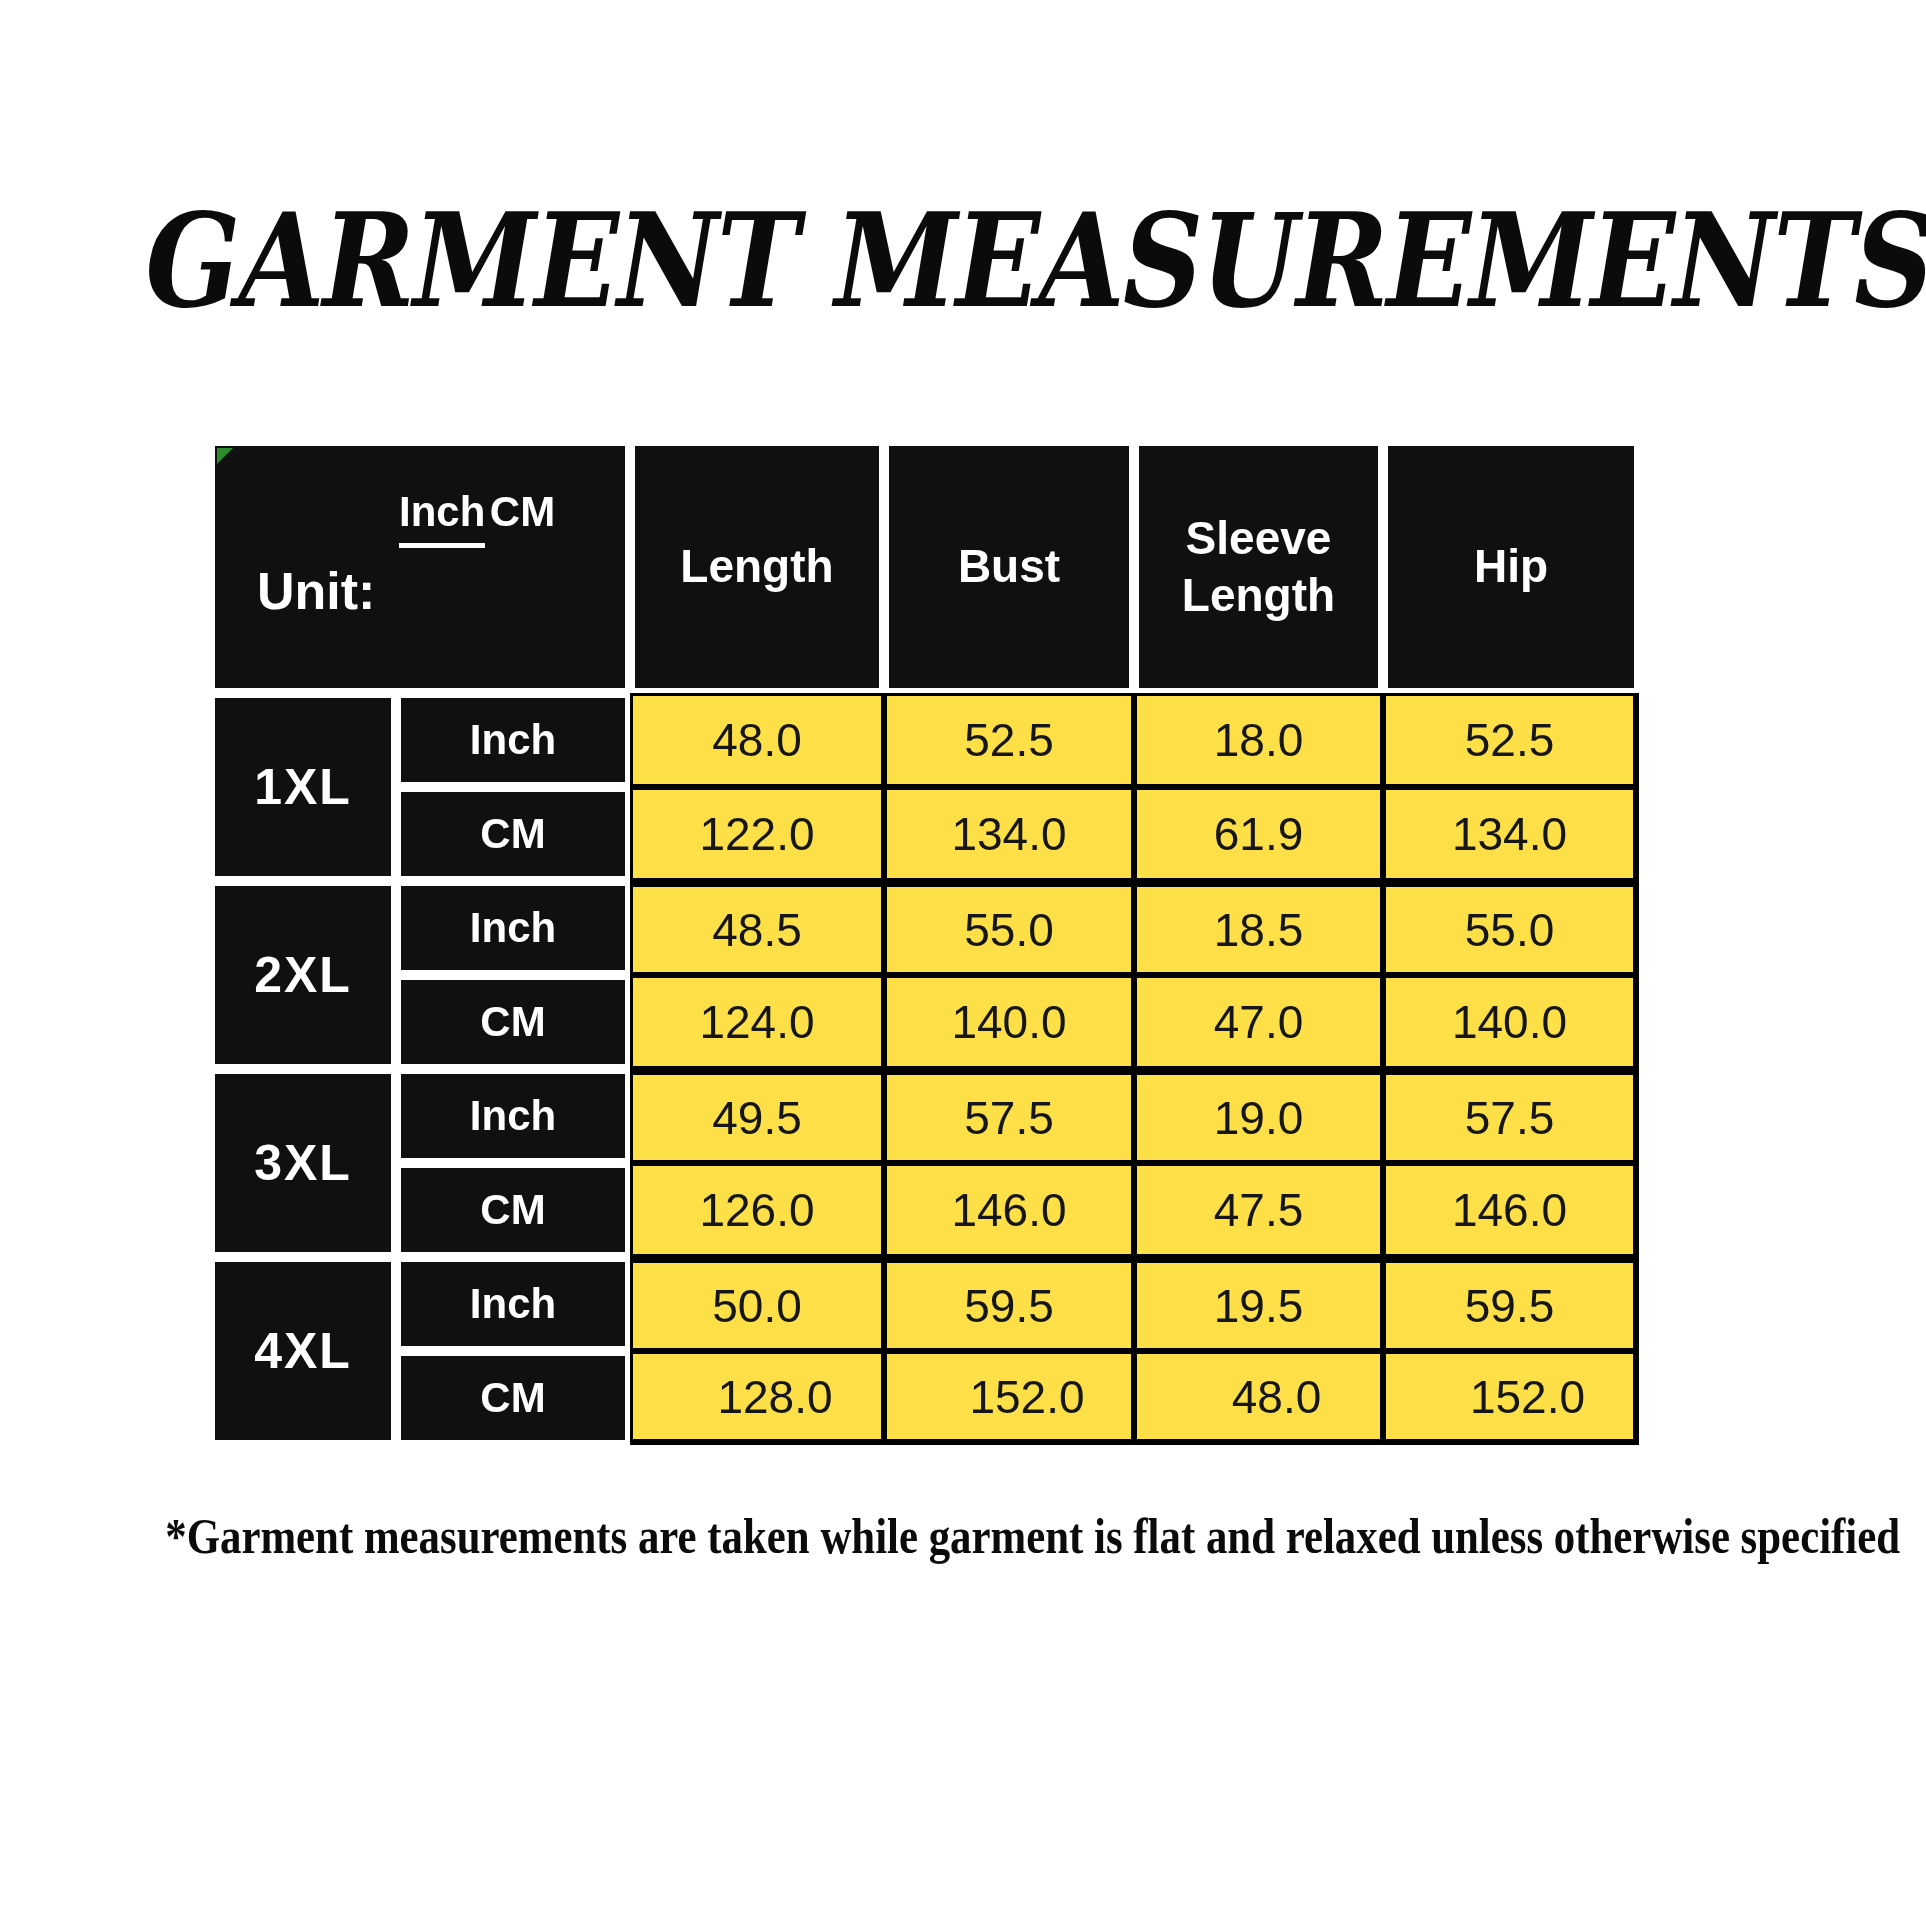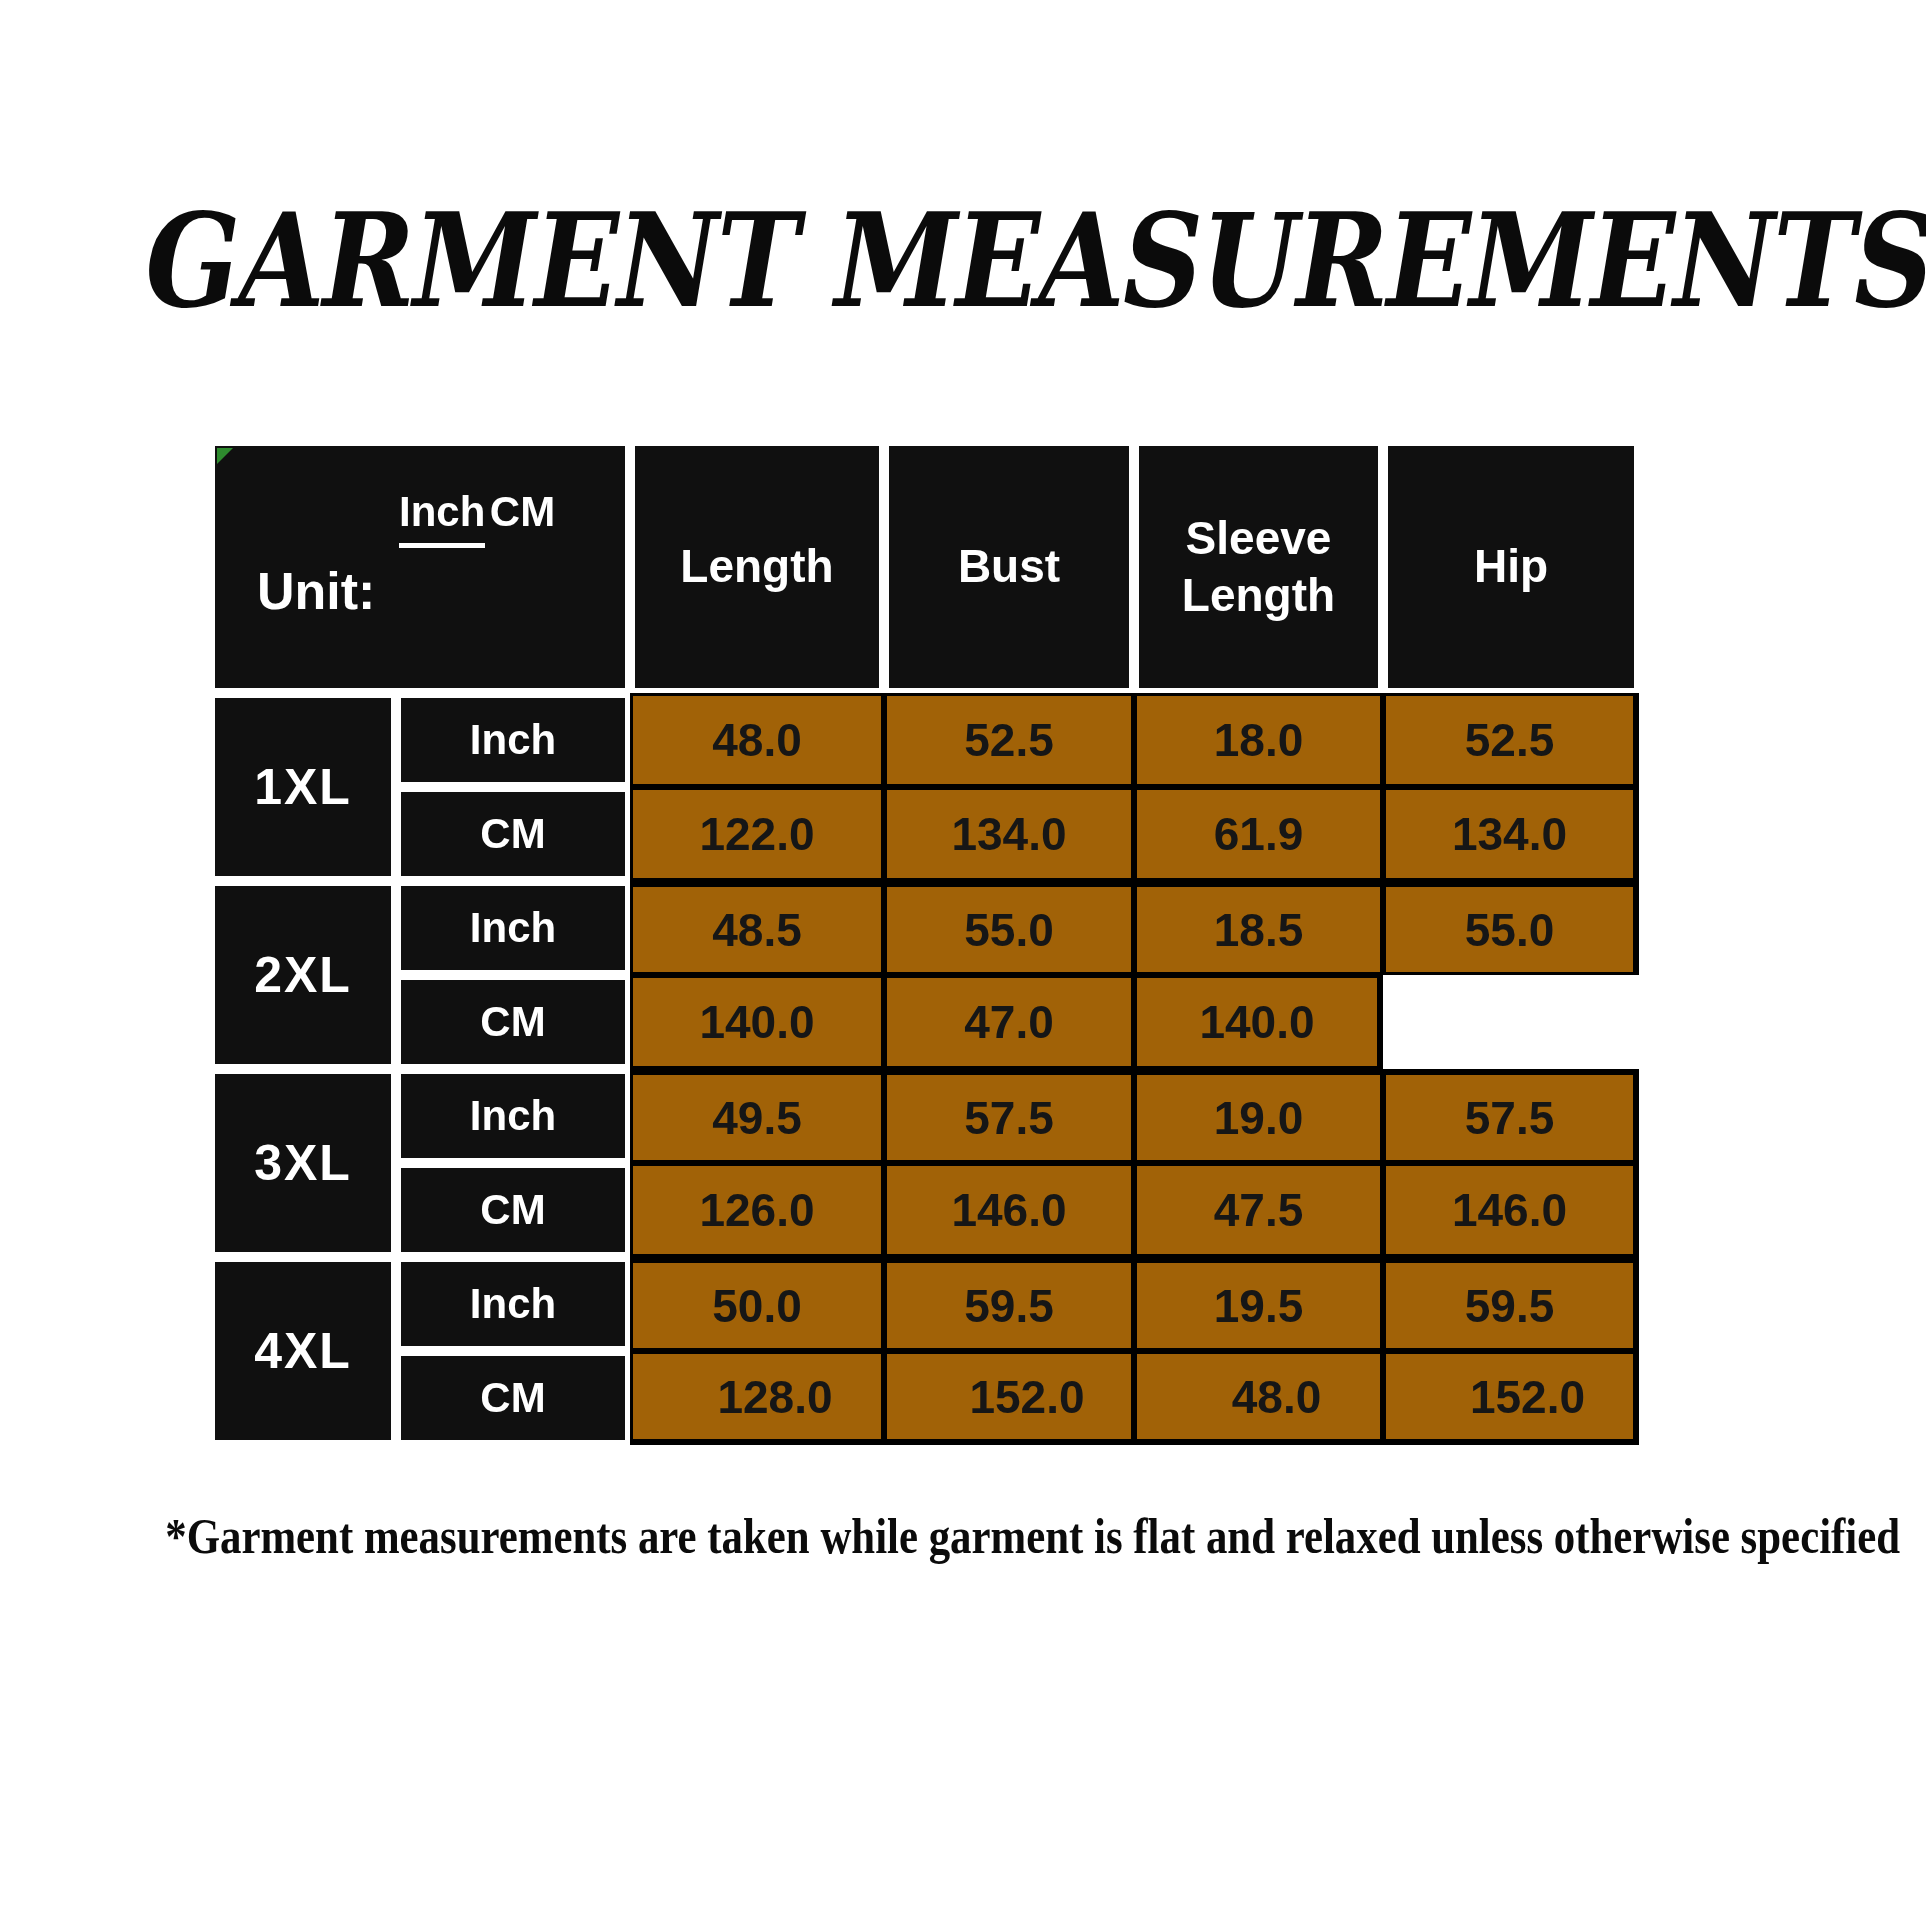--- a/index.html
+++ b/index.html
@@ -48,27 +48,27 @@
     display:flex;
     align-items:center;
     justify-content:center;
     font-weight:bold;
   }
   .col-header { font-size:46px; text-align:center; line-height:1.25; padding:0 18px; }
   .size-cell  { grid-column:1; grid-row:span 2; font-size:50px; letter-spacing:2px; }
   .unit-cell  { font-size:42px; }
 
   .cell-data {
-    background:#a16207;
+    background:#fde047;
     color:#161616;
     border:3px solid #000000;
     display:flex;
     align-items:center;
     justify-content:center;
-    font-weight:bold;
+    font-weight:normal;
     font-size:46px;
   }
   .gtop    { border-top-width:6px; }
   .gright  { border-right-width:6px; }
   .gbottom { border-bottom-width:6px;padding-left:36px; }
 
   
   .header-unit {
     grid-column:1 / 3;
     position:relative;
@@ -158,20 +158,21 @@
   <div class="cell-data">61.9</div>
   <div class="cell-data gright">134.0</div>
 
   <div class="cell-black size-cell">2XL</div>
   <div class="cell-black unit-cell">Inch</div>
   <div class="cell-data gtop">48.5</div>
   <div class="cell-data gtop">55.0</div>
   <div class="cell-data gtop">18.5</div>
   <div class="cell-data gtop gright">55.0</div>
   <div class="cell-black unit-cell">CM</div>
+  <div class="cell-data">124.0</div>
   <div class="cell-data">140.0</div>
   <div class="cell-data">47.0</div>
   <div class="cell-data gright">140.0</div>
 
   <div class="cell-black size-cell">3XL</div>
   <div class="cell-black unit-cell">Inch</div>
   <div class="cell-data gtop">49.5</div>
   <div class="cell-data gtop">57.5</div>
   <div class="cell-data gtop">19.0</div>
   <div class="cell-data gtop gright">57.5</div>

